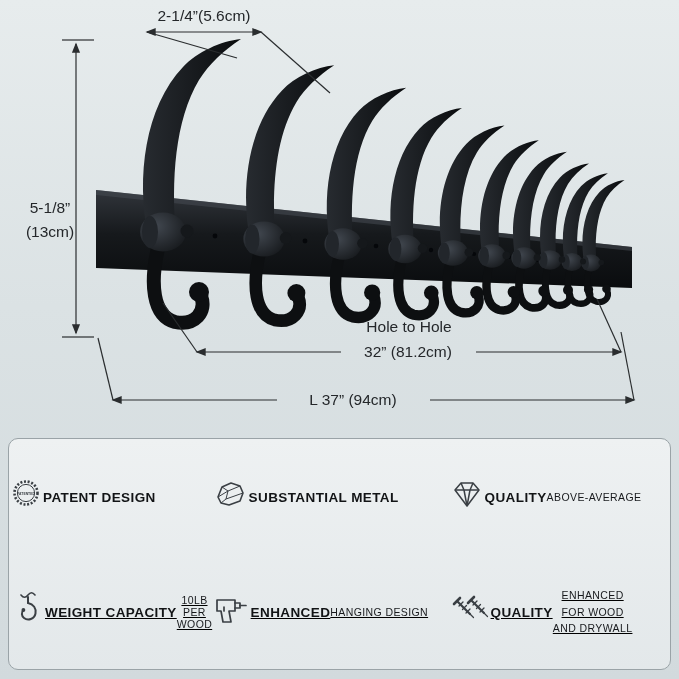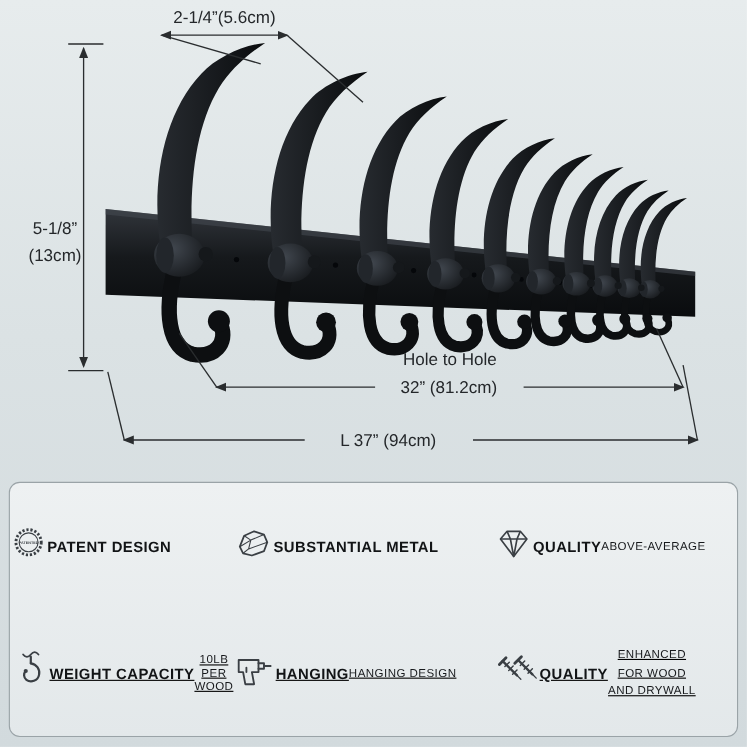--- a/index.html
+++ b/index.html
@@ -177,21 +177,21 @@
     <span class="ficon">
       <svg width="40" height="36" viewBox="0 0 40 36">
         <g fill="none" stroke="currentColor" stroke-width="1.7" stroke-linejoin="round" stroke-linecap="round">
           <path d="M6,9 h18 v11 h-6 l2,11 h-8 l-2,-11 h-4 z"></path>
           <path d="M24,12 h5 v5 h-5"></path>
           <path d="M29,14.5 h6"></path>
           <path d="M13,20 v-4"></path>
         </g>
       </svg>
     </span>
-    <div class="ftitle">HANGING</div>
+    <div class="ftitle">ENHANCED</div>
     <div class="fsub">HANGING DESIGN</div>
   </div>
 
   <div class="cell row2">
     <span class="ficon">
       <svg width="42" height="34" viewBox="0 0 42 34">
         <g stroke="currentColor" fill="none" stroke-linecap="round">
           <path stroke-width="2.6" d="M5,12 L11,6"></path>
           <path stroke-width="2.2" d="M8,9 L21,22"></path>
           <path stroke-width="1.3" d="M10,14 L14,10 M13.5,17.5 L17.5,13.5 M17,21 L21,17"></path>

